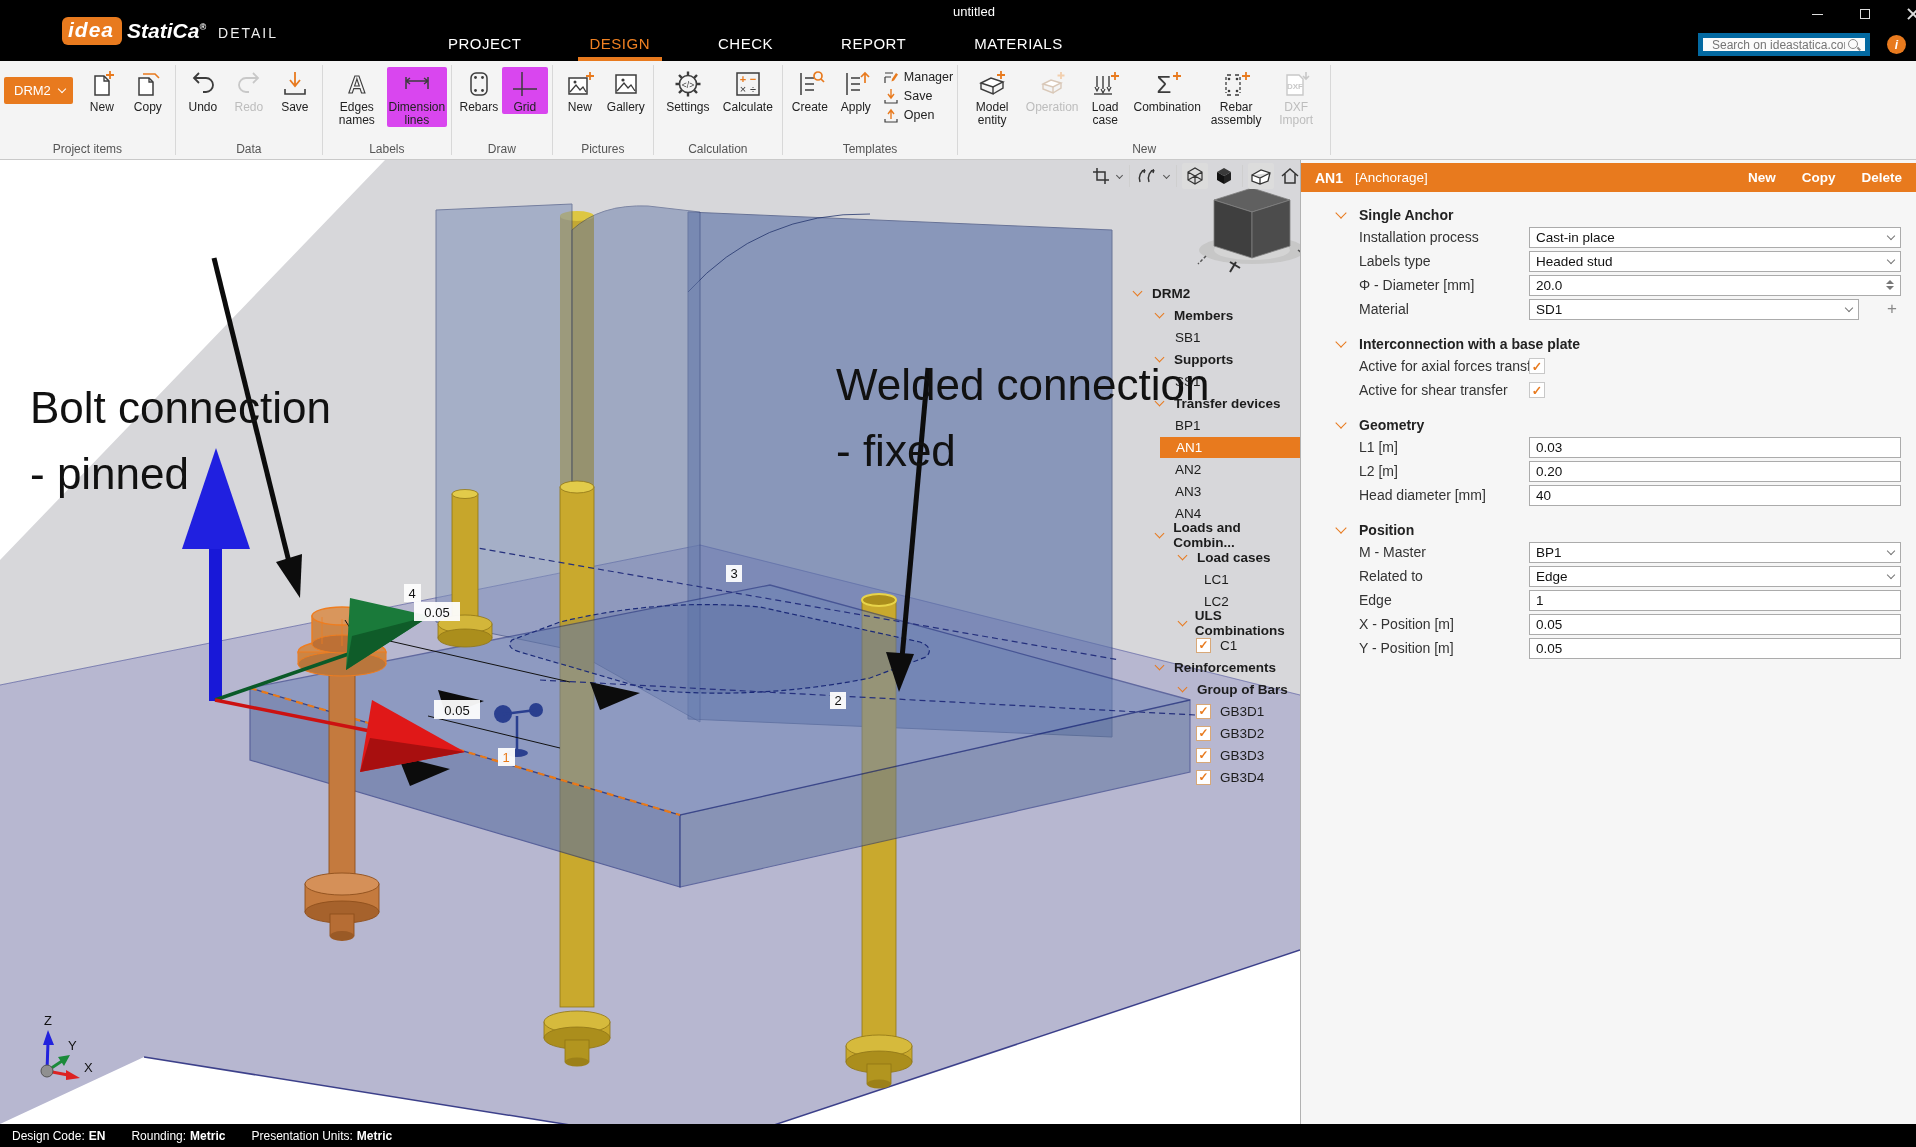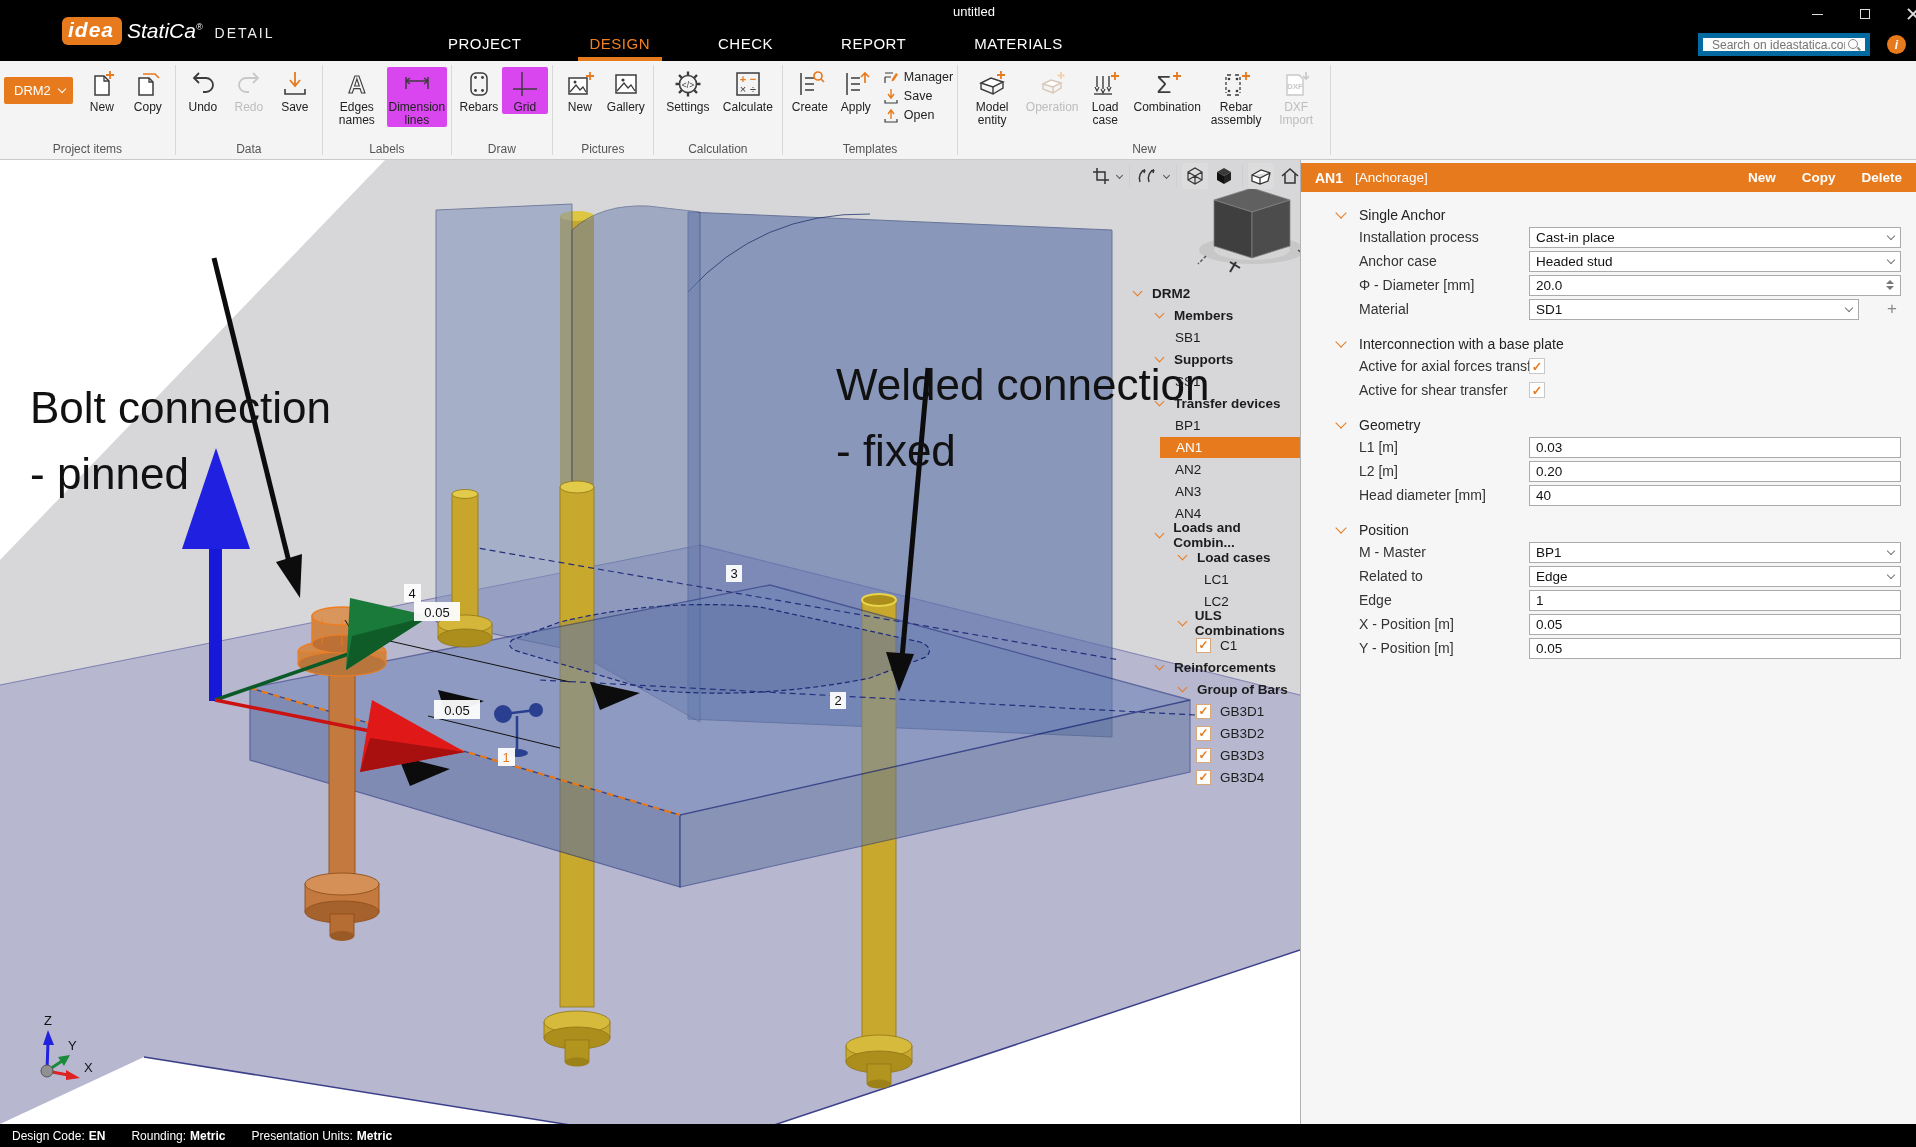--- a/index.html
+++ b/index.html
@@ -11,21 +11,21 @@
   .win-title{position:absolute;left:0;right:0;top:4px;text-align:center;color:#fff;font-size:13px;}
   .winbtns{position:absolute;right:8px;top:4px;display:flex;gap:26px;align-items:center;}
   .winbtn{width:22px;height:20px;display:flex;align-items:center;justify-content:center;cursor:default;}
   .wb-min{width:11px;height:0;border-bottom:1.5px solid #ddd;display:inline-block;}
   .wb-max{width:10px;height:10px;border:1.4px solid #ddd;display:inline-block;}
   .wb-close{position:relative;width:12px;height:12px;display:inline-block;}
   .wb-close::before,.wb-close::after{content:"";position:absolute;left:5px;top:-1px;width:1.6px;height:14px;background:#ddd;}
   .wb-close::before{transform:rotate(45deg);}.wb-close::after{transform:rotate(-45deg);}
   .logo{position:absolute;left:18px;top:17px;display:flex;align-items:center;margin-left:28px;}
   .logo-idea{background:#e87a1e;color:#fff;font-weight:bold;font-style:italic;font-size:21px;padding:1px 8px 3px 6px;border-radius:6px;letter-spacing:1px;}
-  .logo-statica{color:#fff;font-weight:normal;font-style:italic;font-size:21px;margin-left:5px;}
+  .logo-statica{color:#fff;font-weight:bold;font-style:italic;font-size:21px;margin-left:5px;}
   .logo-reg{color:#fff;font-size:9px;vertical-align:super;}
   .logo-detail{color:#eee;font-size:14px;letter-spacing:2px;margin-left:12px;margin-top:3px;}
   .menubar{position:absolute;left:420px;bottom:0;display:flex;gap:44px;}
   .menu-item{color:#fff;font-size:15px;letter-spacing:.5px;padding:8px 12px 9px 12px;cursor:default;}
   .menu-item.active{color:#f08122;border-bottom:4px solid #e87a1e;padding-bottom:5px;}
   .searchbox{position:absolute;left:1682px;top:33px;width:172px;height:23px;background:#fbfbfb;border:5px solid #0369a1;display:flex;align-items:center;padding:0 4px 0 7px;}
   .searchbox input{flex:1;border:none;outline:none;background:transparent;font-size:12px;color:#777;min-width:0;}
   .mag{position:relative;width:14px;height:14px;display:inline-block;}
   .mag::before{content:"";position:absolute;left:1px;top:1px;width:8px;height:8px;border:1.4px solid #888;border-radius:50%;}
   .mag::after{content:"";position:absolute;left:9.5px;top:10px;width:4px;height:1.5px;background:#888;transform:rotate(45deg);}
@@ -78,21 +78,21 @@
   
   .panel{position:absolute;left:1301px;top:160px;width:615px;height:964px;background:#f6f6f6;}
   .phdr{margin-top:3px;height:29px;background:#e87a1e;color:#fff;display:flex;align-items:center;padding:0 14px;}
   .phdr .pid{font-weight:bold;font-size:14px;}
   .phdr .ptype{font-size:13.5px;margin-left:12px;}
   .phdr .pacts{margin-left:auto;display:flex;gap:26px;}
   .phdr .pact{font-size:13.5px;font-weight:bold;cursor:default;}
   .psec-h{display:flex;align-items:center;margin:13px 0 0 36px;height:20px;}
   .psec-h .schev{width:22px;}
   .psec-h .schev::after{content:"";display:block;width:7px;height:7px;border-right:1.8px solid #e87a1e;border-bottom:1.8px solid #e87a1e;transform:rotate(45deg);margin-top:-4px;}
-  .psec-h .stitle{font-weight:normal;font-size:14px;color:#222;}
+  .psec-h .stitle{font-weight:bold;font-size:14px;color:#222;}
   .prow{height:24px;display:flex;align-items:center;padding-left:58px;position:relative;}
   .prow .plab{font-size:14px;color:#333;}
   .pfield{position:absolute;left:228px;width:372px;height:21px;background:#fff;border:1px solid #ababab;display:flex;align-items:center;padding:0 6px;font-size:13.5px;color:#111;}
   .pfield.w-mat{width:330px;}
   .dd{margin-left:auto;width:6px;height:6px;border-right:1.5px solid #777;border-bottom:1.5px solid #777;transform:rotate(45deg);margin-top:-3px;}
   .spin{margin-left:auto;display:flex;flex-direction:column;gap:2px;align-items:center;}
   .spin i{width:0;height:0;border-left:4px solid transparent;border-right:4px solid transparent;}
   .spin .up{border-bottom:4px solid #777;}
   .spin .dn{border-top:4px solid #777;}
   .pplus{position:absolute;left:586px;font-size:17px;color:#888;}
@@ -695,21 +695,21 @@
         <span class="stitle">Single Anchor</span>
       </div>
     <div class="prow">
       <span class="plab">Installation process</span>
       <span class="pfield">
           <span>Cast-in place</span>
           <span class="dd"></span>
         </span>
     </div>
     <div class="prow">
-      <span class="plab">Anchor case</span>
+      <span class="plab">Labels type</span>
       <span class="pfield">
           <span>Headed stud</span>
           <span class="dd"></span>
         </span>
     </div>
     <div class="prow">
       <span class="plab">Φ - Diameter [mm]</span>
       <span class="pfield">
           <span>20.0</span>
           <span class="spin">

